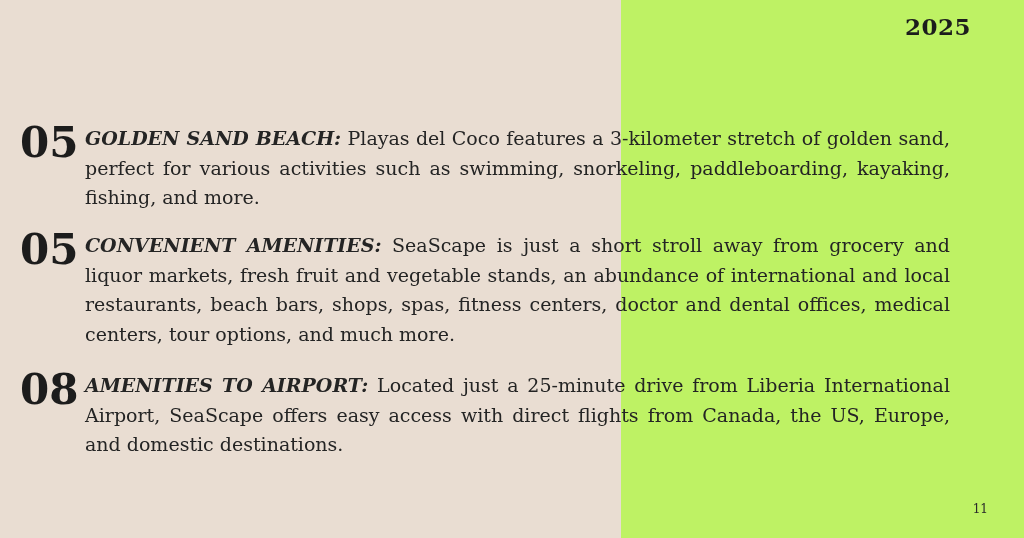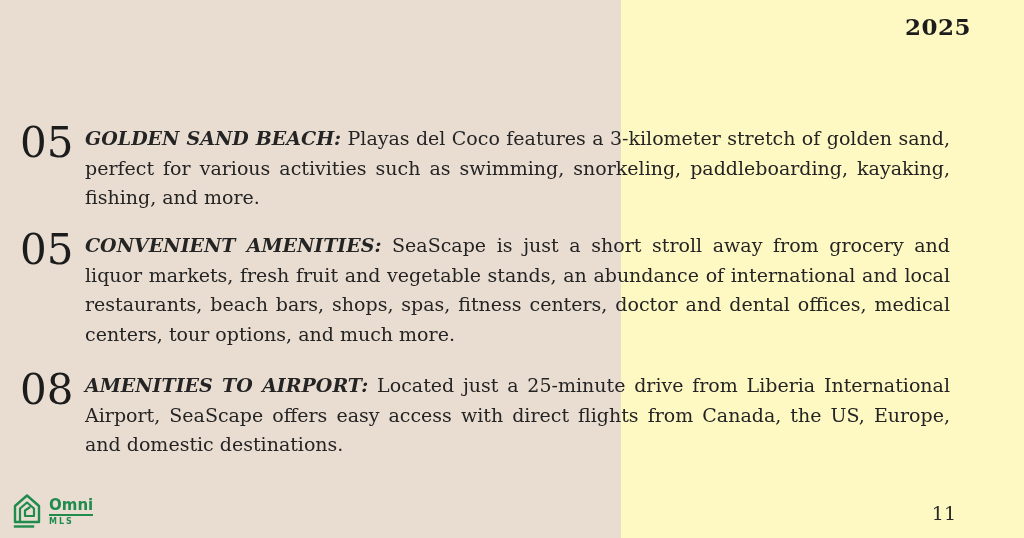--- a/index.html
+++ b/index.html
@@ -6,21 +6,21 @@
   html, body { width: 1024px; height: 538px; }
   body {
     font-family: "DejaVu Serif", serif;
     background: #ffffff;
     overflow: hidden;
   }
   .page {
     position: relative;
     width: 1024px;
     height: 538px;
-    background: #fef9c3;
+    background: #bef264;
   }
   .left-panel {
     position: absolute;
     left: 0; top: 0;
     width: 621px; height: 538px;
     background: #e9ddd2;
   }
   .year {
     position: absolute;
     top: 13px;
@@ -36,21 +36,21 @@
     width: 1024px;
   }
   .item-05 { top: 124px; }
   .item-06 { top: 231px; }
   .item-07 { top: 371px; }
   .num {
     position: absolute;
     left: 20px;
     top: -2px;
     font-size: 42px;
-    font-weight: normal;
+    font-weight: bold;
     line-height: 1;
     color: #1c1c1c;
     text-align: center;
   }
   .text {
     position: absolute;
     left: 85px;
     top: 0;
     width: 865px;
     font-size: 19px;
@@ -86,22 +86,22 @@
     font-family: "DejaVu Sans", sans-serif;
     font-weight: bold;
     font-size: 8px;
     letter-spacing: 2px;
     color: #1f8b4d;
     margin-top: 1px;
   }
   .page-number {
     position: absolute;
     top: 502px;
-    right: 68px;
-    font-size: 19px;
+    right: 36px;
+    font-size: 12px;
     color: #2a2a2a;
   }
 </style>
 </head>
 <body>
 
 <div class="page">
 
   <div class="left-panel"></div>
 
@@ -115,32 +115,16 @@
   <div class="item item-06">
     <div class="num">05</div>
     <p class="text"><span class="hdr">CONVENIENT AMENITIES:</span><span> SeaScape is just a short stroll away from grocery and liquor markets, fresh fruit and vegetable stands, an abundance of international and local restaurants, beach bars, shops, spas, fitness centers, doctor and dental offices, medical centers, tour options, and much more.</span></p>
   </div>
 
   <div class="item item-07">
     <div class="num">08</div>
     <p class="text"><span class="hdr">AMENITIES TO AIRPORT:</span><span> Located just a 25-minute drive from Liberia International Airport, SeaScape offers easy access with direct flights from Canada, the US, Europe, and domestic destinations.</span></p>
   </div>
 
-  <div class="logo">
-    <span>
-      <svg width="30" height="36" viewBox="0 0 30 36" fill="none" xmlns="http://www.w3.org/2000/svg">
-
-        <path d="M3 13 L15 2.5 L27 13 L27 29 L3 29 Z" stroke="#1f8b4d" stroke-width="2.4" stroke-linejoin="round" fill="none"></path>
-
-        <path d="M8 28 L8 15.5 L15 9.5 L22 15.5 L22 23 L13 23 L13 17.5 L17.5 14.5" stroke="#1f8b4d" stroke-width="2.2" stroke-linejoin="round" stroke-linecap="round" fill="none"></path>
-
-        <path d="M3 33.5 L21 33.5" stroke="#1f8b4d" stroke-width="2.4" stroke-linecap="square" fill="none"></path>
-      </svg>
-    </span>
-    <span class="logo-text">
-      <span class="logo-omni">Omni</span>
-      <span class="logo-mls">MLS</span>
-    </span>
-  </div>
 
   <div class="page-number">11</div>
 
 </div>
 
 </body></html>

